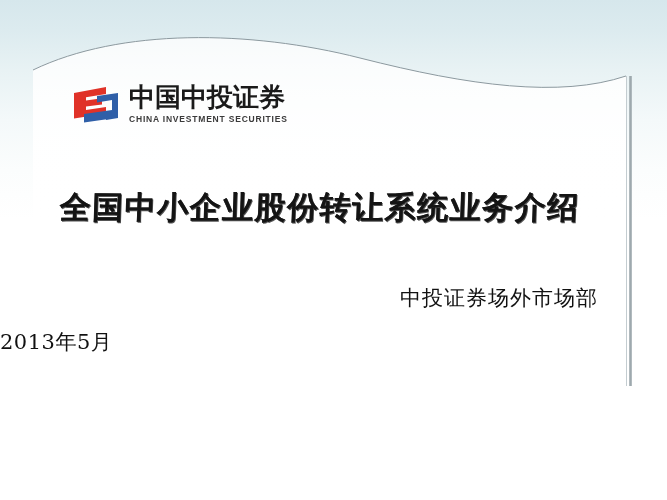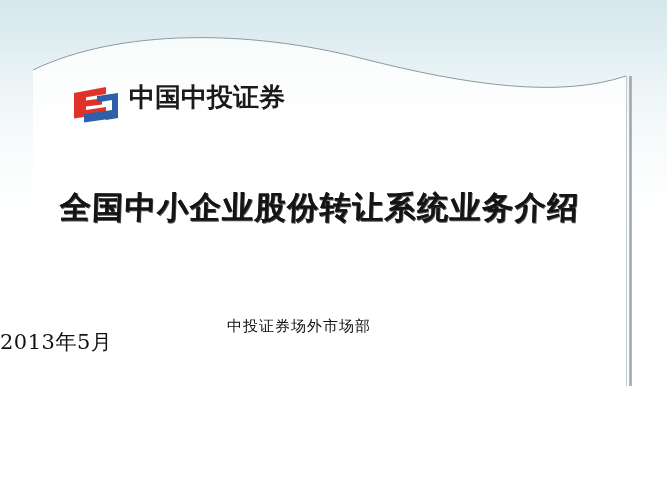--- a/index.html
+++ b/index.html
@@ -101,28 +101,27 @@
     text-shadow: 0.6px 0.6px 0 #555, -0.3px 0 0 #2a2a2a;
     transform: skewX(-2deg);
   }
 
   
   .subtitle-1 {
     position: absolute;
     left: 0;
     top: 284px;
     width: 598px;
-    text-align: center;
+    text-align: right;
     font-family: "DejaVu Serif", "Liberation Serif", serif;
-    font-size: 15px;
+    font-size: 21px;
     line-height: 28px;
     color: #111111;
     letter-spacing: 1px;
     white-space: nowrap;
-    margin-top: 28px;
   }
   .subtitle-2 {
     position: absolute;
     left: 0;
     top: 328px;
     width: 586px;
     font-family: "DejaVu Serif", "Liberation Serif", serif;
     font-size: 21px;
     line-height: 28px;
     color: #111111;
@@ -185,20 +184,21 @@
       <path d="M 2 9 L 34 3 L 34 10 L 14 13.2 L 14 16.6 L 30 14.2 L 30 20.4
                L 14 22.6 L 14 26 L 34 23 L 34 29.6 L 2 34.4 Z" fill="#E03228"></path>
 
       <path d="M 25 12 L 46 9 L 46 34 L 34 36 L 34 30 L 40 29 L 40 16
                L 25 18.4 Z" fill="#2F5FA8"></path>
       <path d="M 12 30 L 40 26 L 40 34.4 L 12 38.6 Z" fill="#2F5FA8"></path>
     </svg>
 
     <div class="logo-text">
       <div class="logo-cn">中国中投证券</div>
+      <div class="logo-en">CHINA  INVESTMENT  SECURITIES</div>
     </div>
   </div>
 
   <div class="main-title">全国中小企业股份转让系统业务介绍</div>
 
   <div class="subtitle-1">中投证券场外市场部</div>
 
   <div class="subtitle-2">2013年5月</div>
 
   <svg class="accent-bars" viewBox="0 0 667 24" preserveAspectRatio="none">

